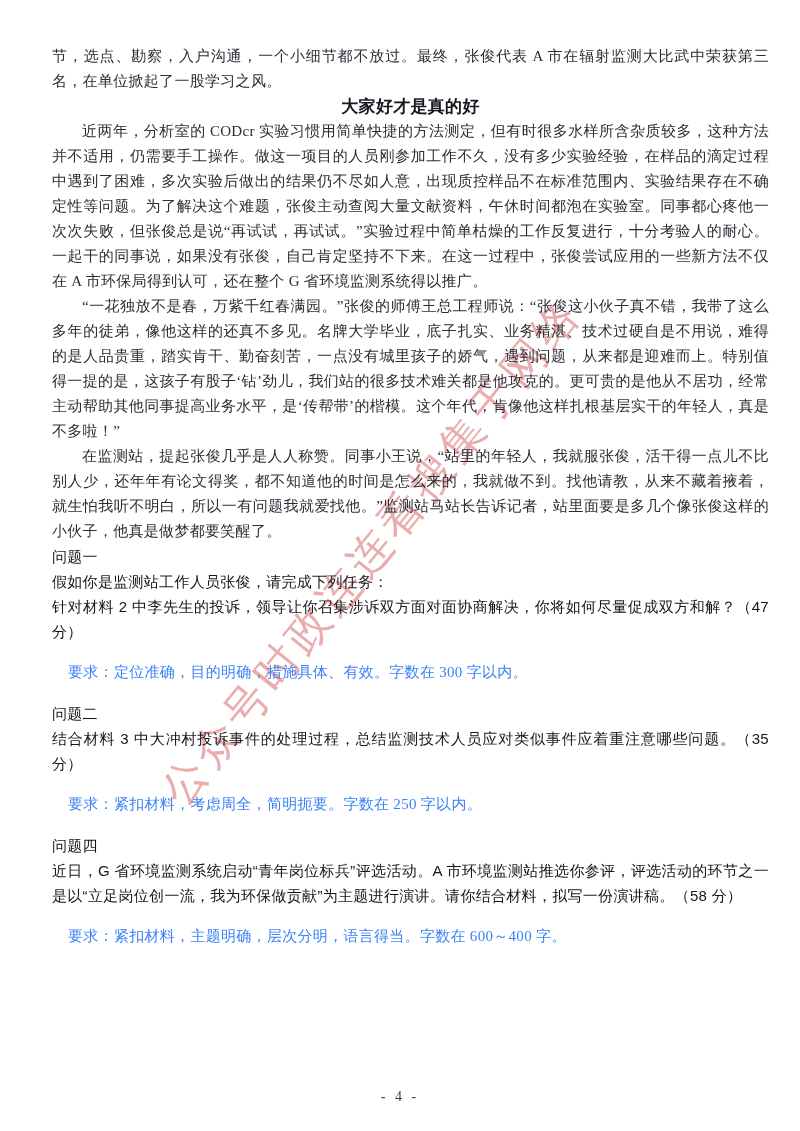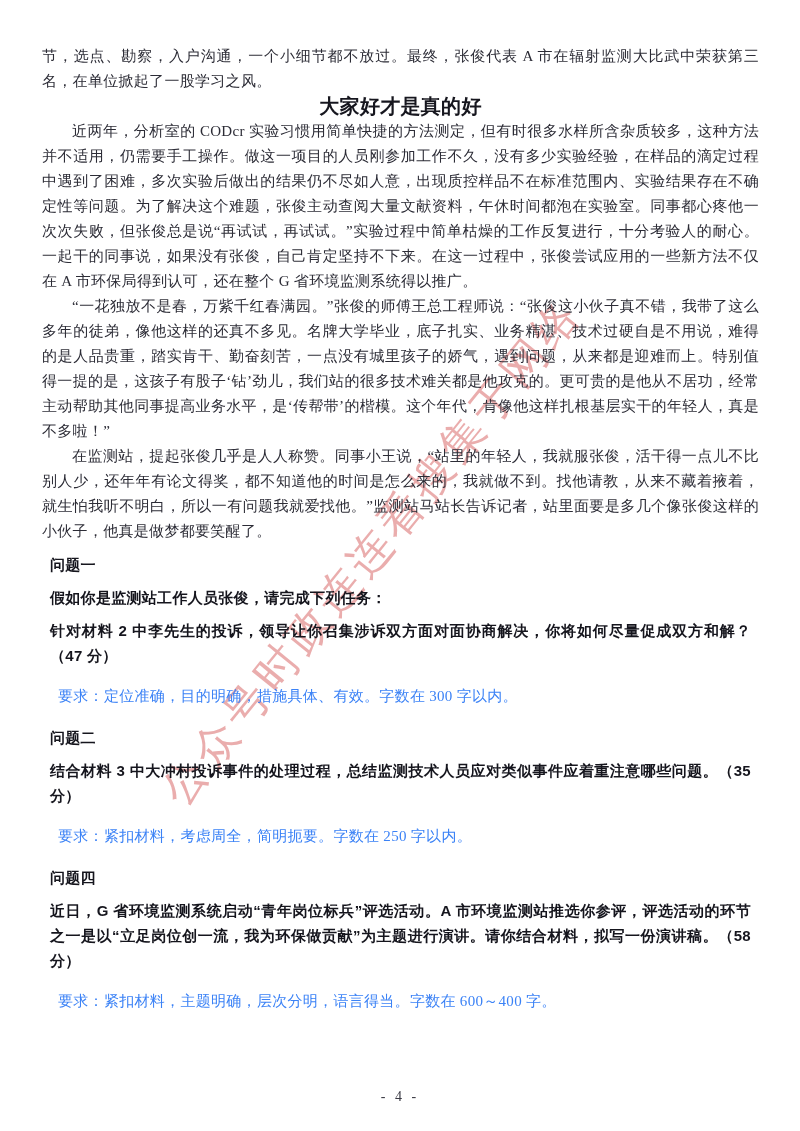--- a/index.html
+++ b/index.html
@@ -11,50 +11,50 @@
     position: relative;
     width: 800px;
     height: 1131px;
     background: #ffffff;
     overflow: hidden;
     font-family: "Liberation Serif", "DejaVu Serif", serif;
     color: #2c2c36;
   }
   .content {
     position: absolute;
-    left: 42px;
+    left: 52px;
     top: 44px;
     width: 717px;
     font-size: 15px;
     line-height: 25px;
     text-align: justify;
     letter-spacing: 0.3px;
   }
   .para {
     margin: 0;
     text-indent: 2em;
   }
   .para-cont {
     margin: 0;
     text-indent: 0;
   }
   .section-title {
     margin: 0;
     text-align: center;
     text-indent: 0;
-    font-size: 20px;
+    font-size: 17px;
     line-height: 25px;
     font-weight: bold;
     font-family: "Liberation Sans", "DejaVu Sans", sans-serif;
     color: #16161e;
   }
   .q-label,
   .q-body {
-    margin: 8px;
-    font-weight: bold;
+    margin: 0;
+    font-weight: normal;
     font-family: "Liberation Sans", "DejaVu Sans", sans-serif;
     color: #15151d;
   }
   .q-req {
     margin: 16px;
     font-weight: normal;
     color: #3b82f6;
   }
   .watermark {
     position: absolute;

